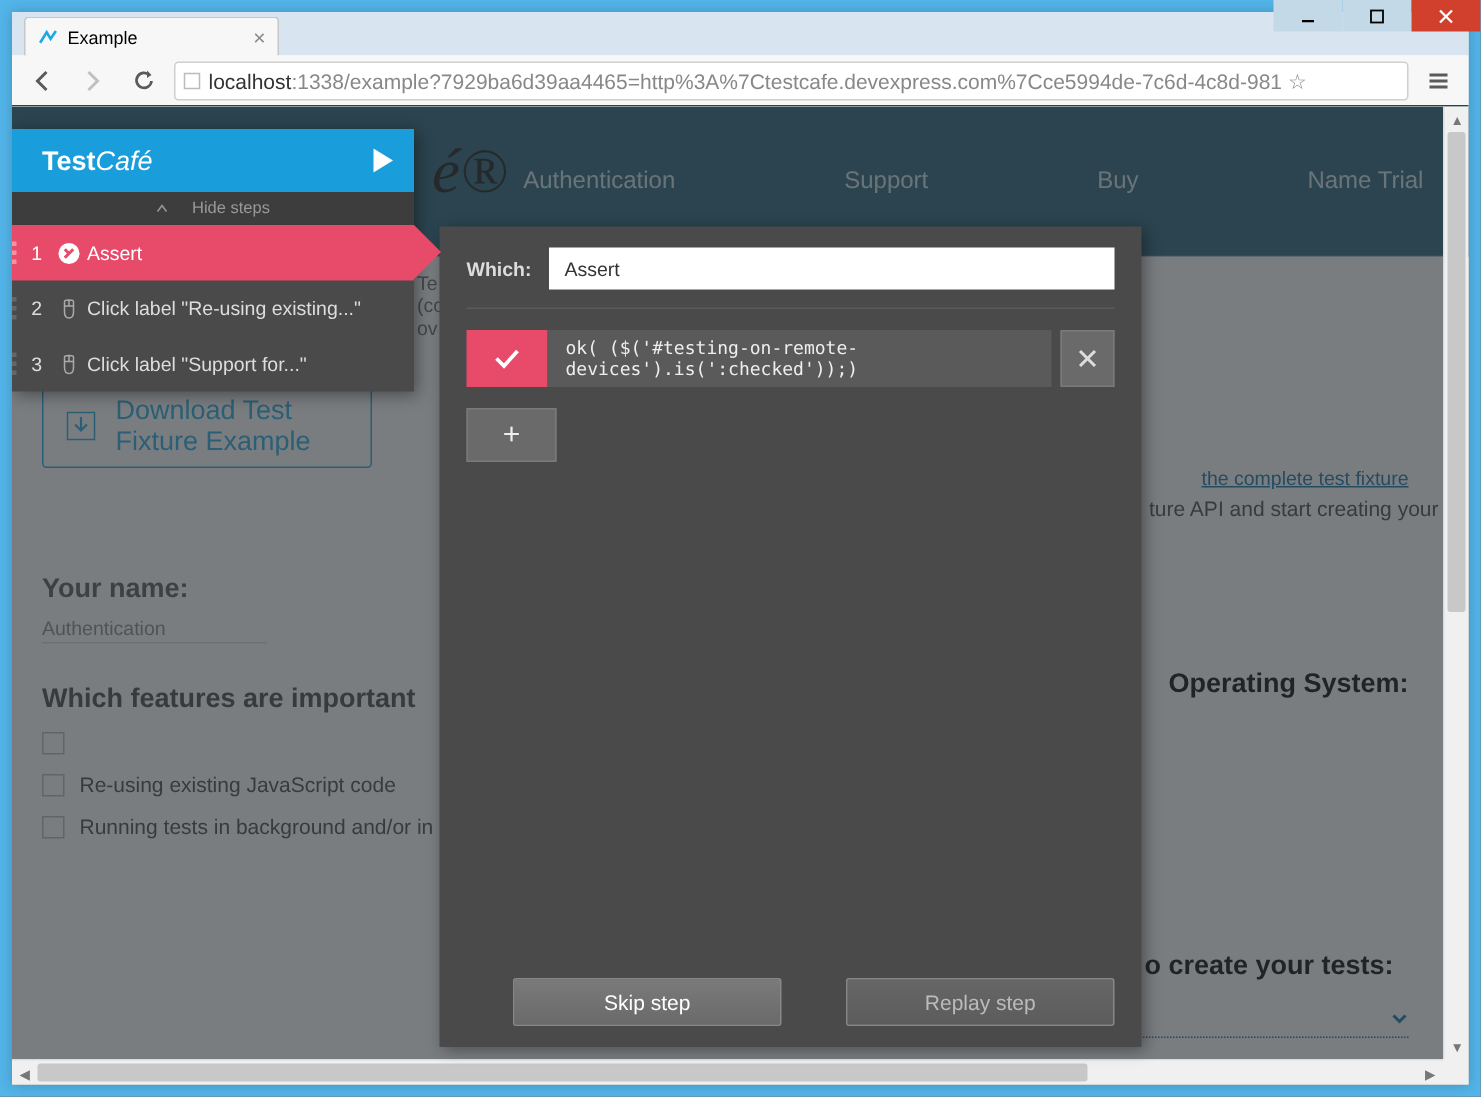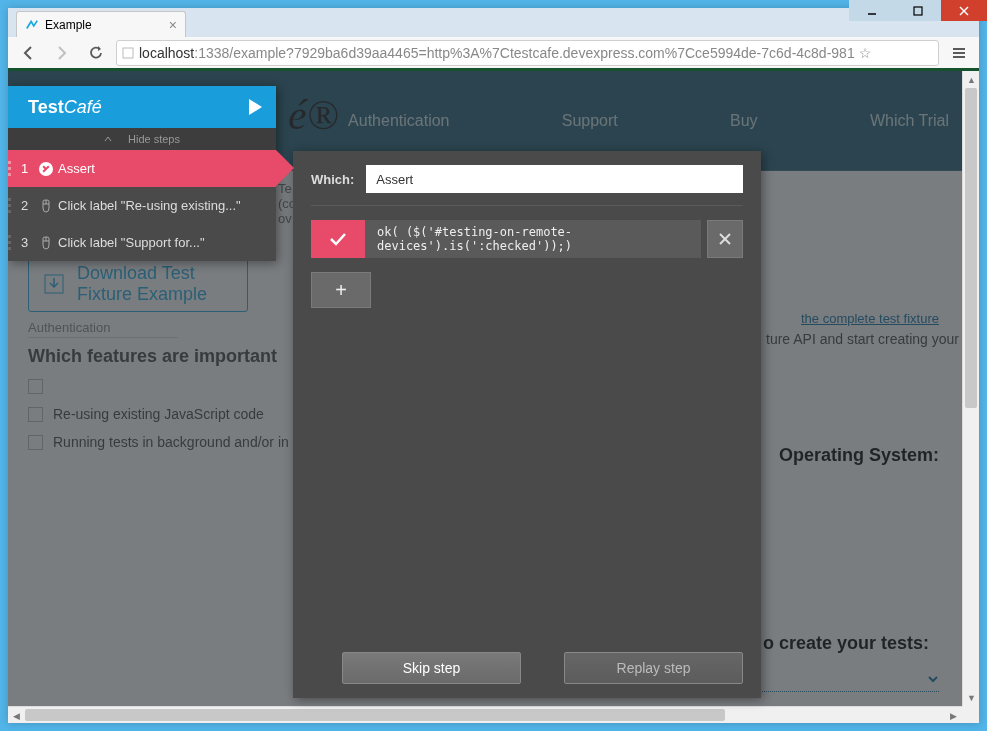--- a/index.html
+++ b/index.html
@@ -12,41 +12,41 @@
 .win-btn.close { background: #d0402c; color: #fff; }
 .win-btn.close svg { stroke: #fff; }
 
 
 .tabs-bar { height: 29px; background: #d8e5f0; display: flex; align-items: flex-end; padding-left: 8px; }
 .tab { height: 26px; background: #f7f7f7; border: 1px solid #c6c6c6; border-bottom: none; border-radius: 3px 3px 0 0; padding: 0 32px 0 8px; display: flex; align-items: center; font-size: 12px; gap: 6px; position: relative; min-width: 170px; }
 .tab-close { position: absolute; right: 8px; color: #888; font-size: 14px; }
 .favicon { width: 14px; height: 14px; }
 
 
-.toolbar { height: 34px; border-bottom: 3px solid #14532d; display: flex; align-items: center; padding: 0 6px; gap: 6px; background: #f7f7f7; }
+.toolbar { height: 34px; border-bottom: 1px solid #14532d; display: flex; align-items: center; padding: 0 6px; gap: 6px; background: #f7f7f7; }
 .nav-btn { width: 28px; height: 28px; display: flex; align-items: center; justify-content: center; color: #5a5a5a; border-radius: 3px; }
 .nav-btn.disabled { color: #b8b8b8; }
 .omnibox { flex: 1; height: 26px; border: 1px solid #cfcfcf; border-radius: 3px; display: flex; align-items: center; padding: 0 4px; background: #fff; font-size: 14px; color: #333; overflow: hidden; white-space: nowrap; }
 .omnibox .host { color: #333; }
 .omnibox .path { color: #888; }
 .star { color: #888; margin-left: 4px; }
 .menu-btn { width: 28px; height: 28px; display: flex; align-items: center; justify-content: center; }
 
 
 .viewport { position: relative; flex: 1; background: #fff; overflow: hidden; }
 .page-header { position: absolute; top: 0; left: 0; right: 0; height: 100px; background: #1d5d72; display: flex; align-items: center; justify-content: space-between; padding-right: 30px; color: #cfe4ea; font-size: 16px; gap: 36px; border-bottom: 1px solid #2c7489; }
 .page-header span { white-space: nowrap; }
 .page-body { position: absolute; top: 100px; left: 0; right: 0; bottom: 0; background: #fff; padding: 18px 20px; color: #444; }
 .overlay-dim { position: absolute; inset: 0; background: rgba(50,55,60,0.65); }
 
 .page-body h1 { font-size: 32px; font-weight: 300; color: #444; letter-spacing: 3px; text-transform: uppercase; }
 .download-box { margin-top: 30px; width: 220px; height: 56px; border: 1px solid #1ea9e0; border-radius: 3px; display: flex; align-items: center; gap: 12px; padding: 0 14px; color: #1ea9e0; font-size: 18px; }
 .your-name { margin-top: 70px; font-size: 18px; font-weight: 600; color: #555; }
 .input-line { margin-top: 8px; width: 150px; border-bottom: 1px solid #ddd; font-size: 13px; color: #888; padding-bottom: 2px; }
-.features-h { margin-top: 8px; font-size: 18px; font-weight: 600; }
+.features-h { margin-top: 26px; font-size: 18px; font-weight: 600; }
 .checkbox-row { display: flex; align-items: center; gap: 10px; margin-top: 12px; font-size: 14px; }
 .cb { width: 15px; height: 15px; border: 1px solid #bbb; }
 .side-text { position: absolute; top: 110px; left: 270px; font-size: 13px; color: #666; }
 .link-text { position: absolute; top: 240px; right: 40px; font-size: 13px; color: #0b6fa3; text-decoration: underline; }
 .body-text { position: absolute; top: 260px; right: 20px; font-size: 14px; color: #444; text-align: right; }
 .os-h { position: absolute; top: 374px; right: 40px; font-size: 18px; font-weight: 600; }
 .method-h { position: absolute; top: 562px; right: 50px; font-size: 18px; font-weight: 600; }
 .vis-rec { position: absolute; top: 600px; left: 590px; right: 40px; display: flex; justify-content: space-between; align-items: center; color: #0b6fa3; font-size: 14px; border-bottom: 1px dotted #0b6fa3; padding-bottom: 4px; }
 .logo-x { position: absolute; top: 20px; left: 280px; font-family: Georgia, serif; font-style: italic; font-size: 42px; color: #111; }
 
@@ -156,36 +156,37 @@
   </div>
 
   <div class="viewport">
 
     <div class="page-header">
       <span>Overview</span>
       <span>Details</span>
       <span>Authentication</span>
       <span>Support</span>
       <span>Buy</span>
-      <span>Which Trial</span>
+      <span>Name Trial</span>
     </div>
     <div class="logo-x">é®</div>
 
     <div class="page-body">
       <h1>Example</h1>
       <div class="download-box">
         <svg width="22" height="22">
             <rect x="2" y="2" width="18" height="18" fill="none" stroke="#1ea9e0"></rect>
             <path d="M11 5 V14 M7 10 L11 14 L15 10" stroke="#1ea9e0" fill="none" stroke-width="1.5"></path>
           </svg>
         <div>
           <div>Download Test</div>
           <div>Fixture Example</div>
         </div>
       </div>
+      <div class="your-name">Your name:</div>
       <div class="input-line">Authentication</div>
       <div class="features-h">Which features are important</div>
       <div class="checkbox-row">
           <div class="cb"></div>
         </div>
       <div class="checkbox-row">
           <div class="cb"></div>
           <span>Re-using existing JavaScript code</span>
         </div>
       <div class="checkbox-row">

